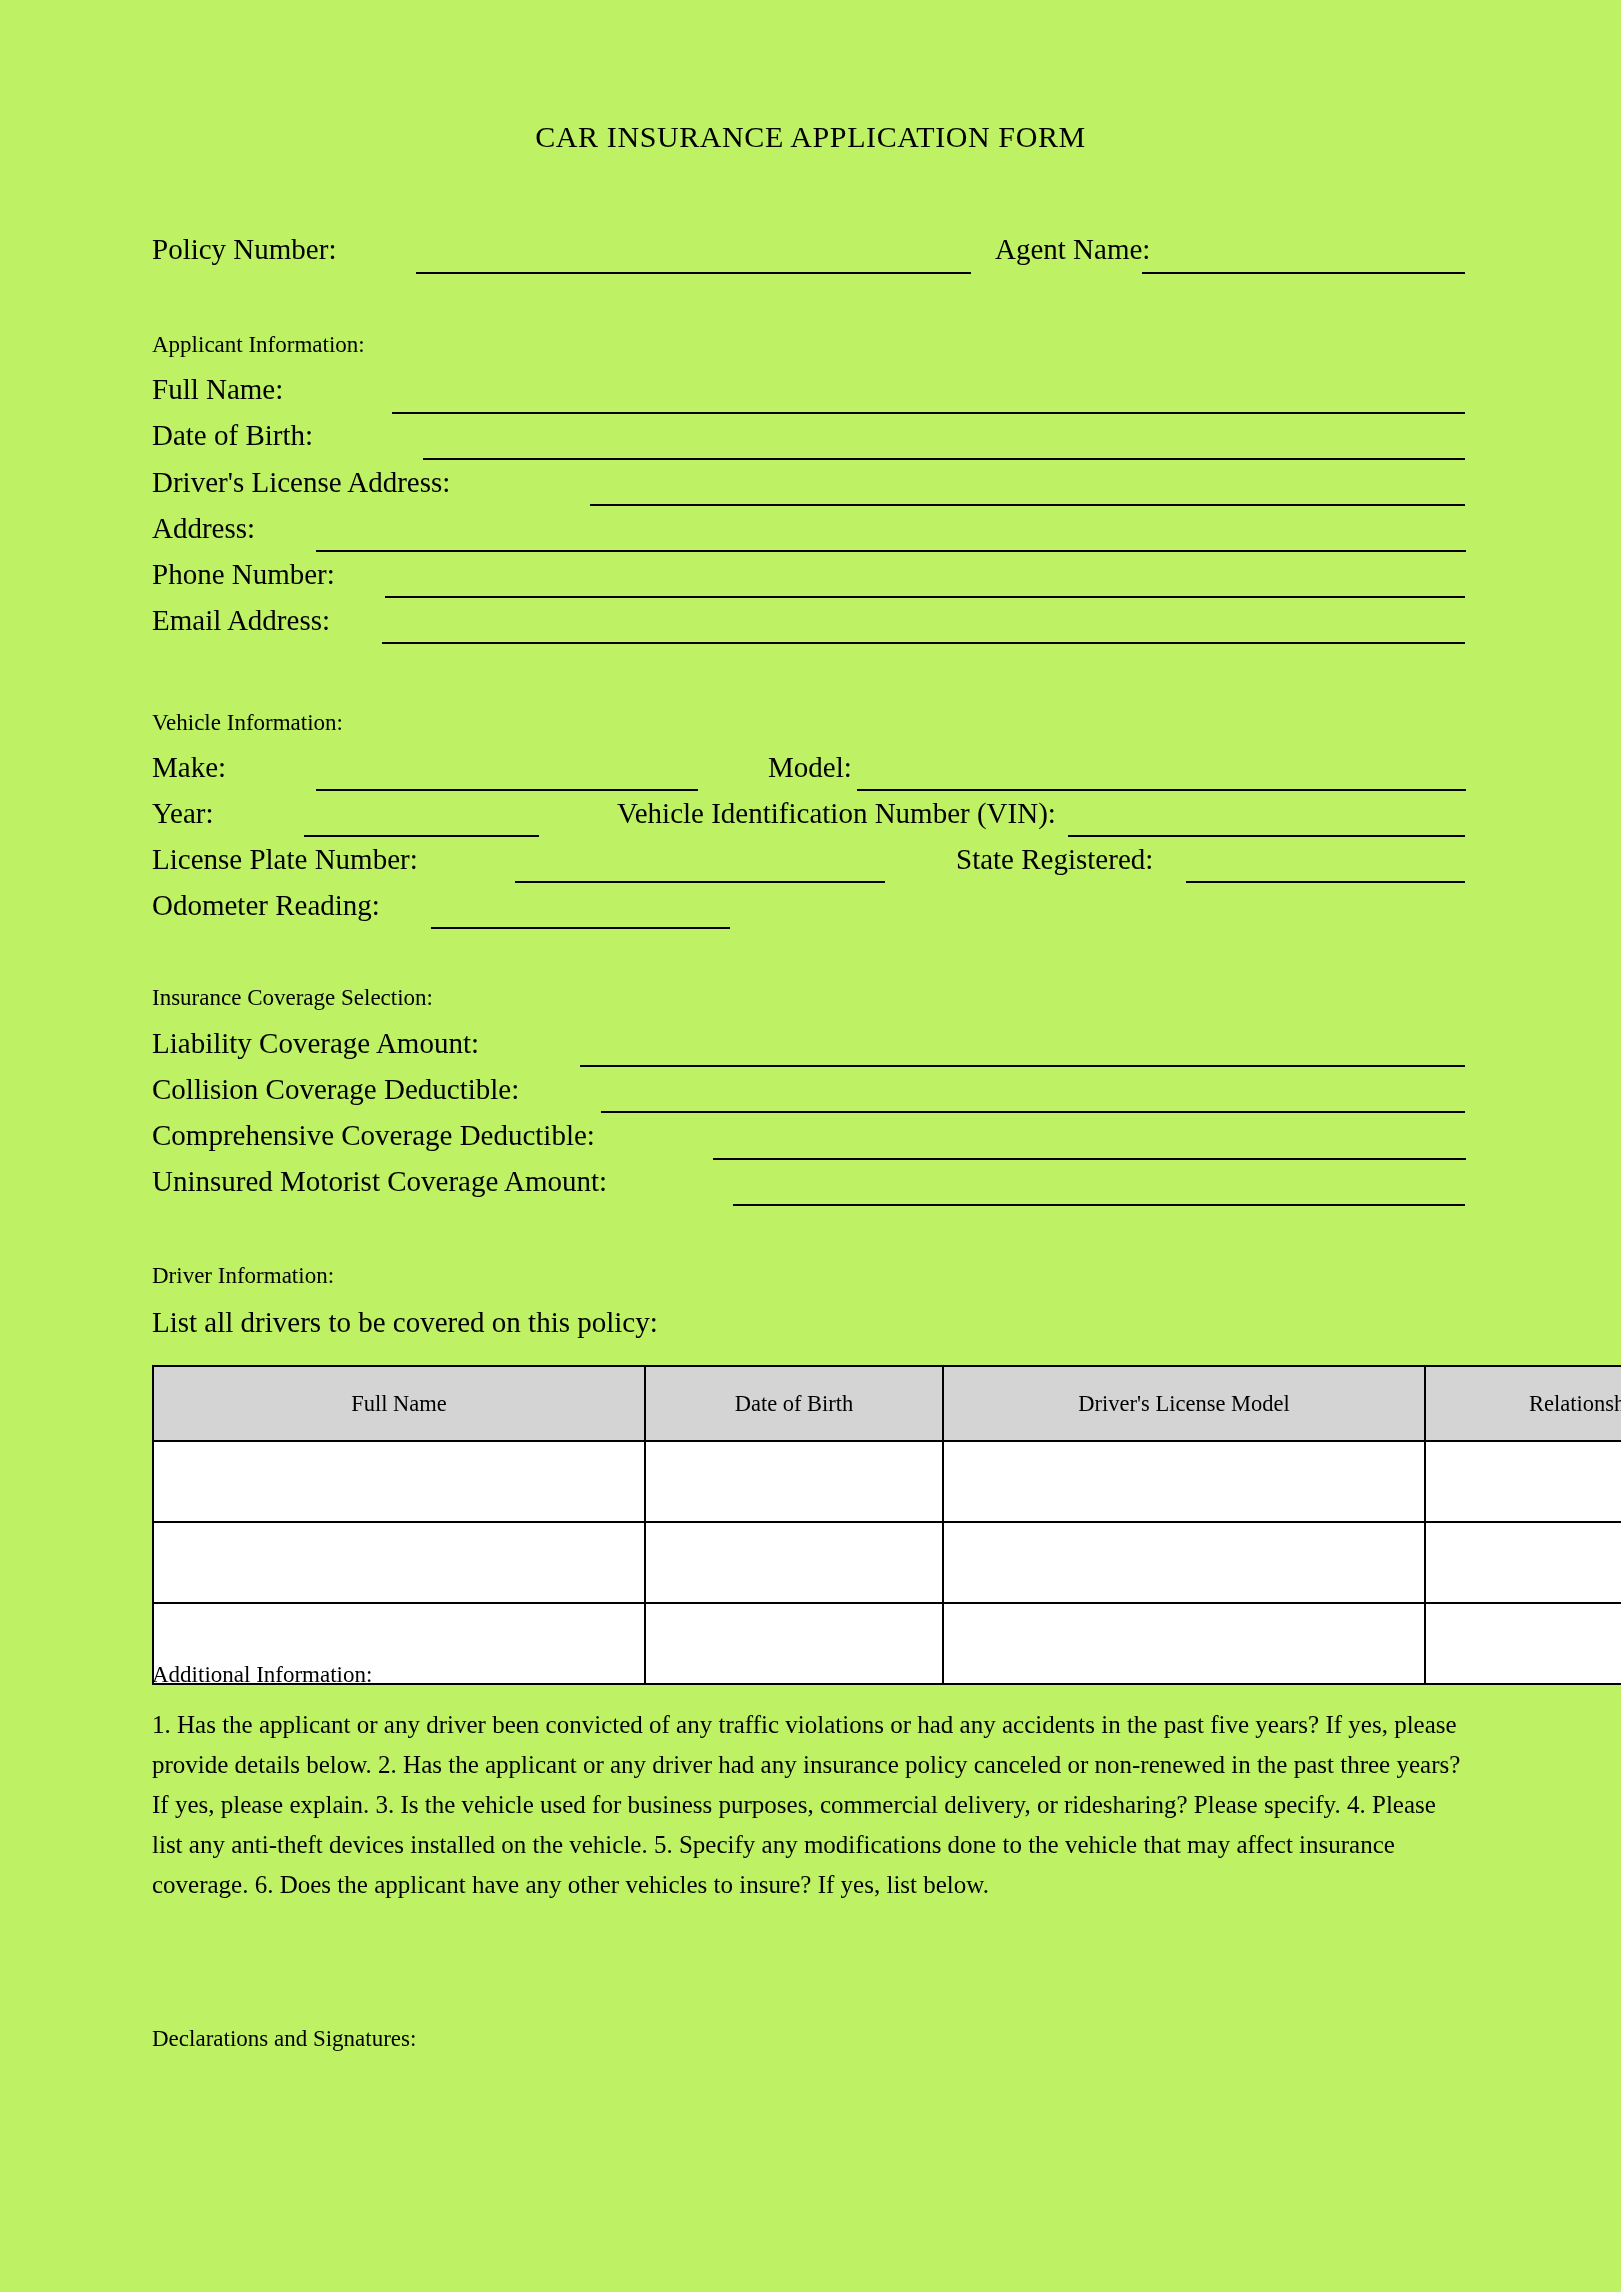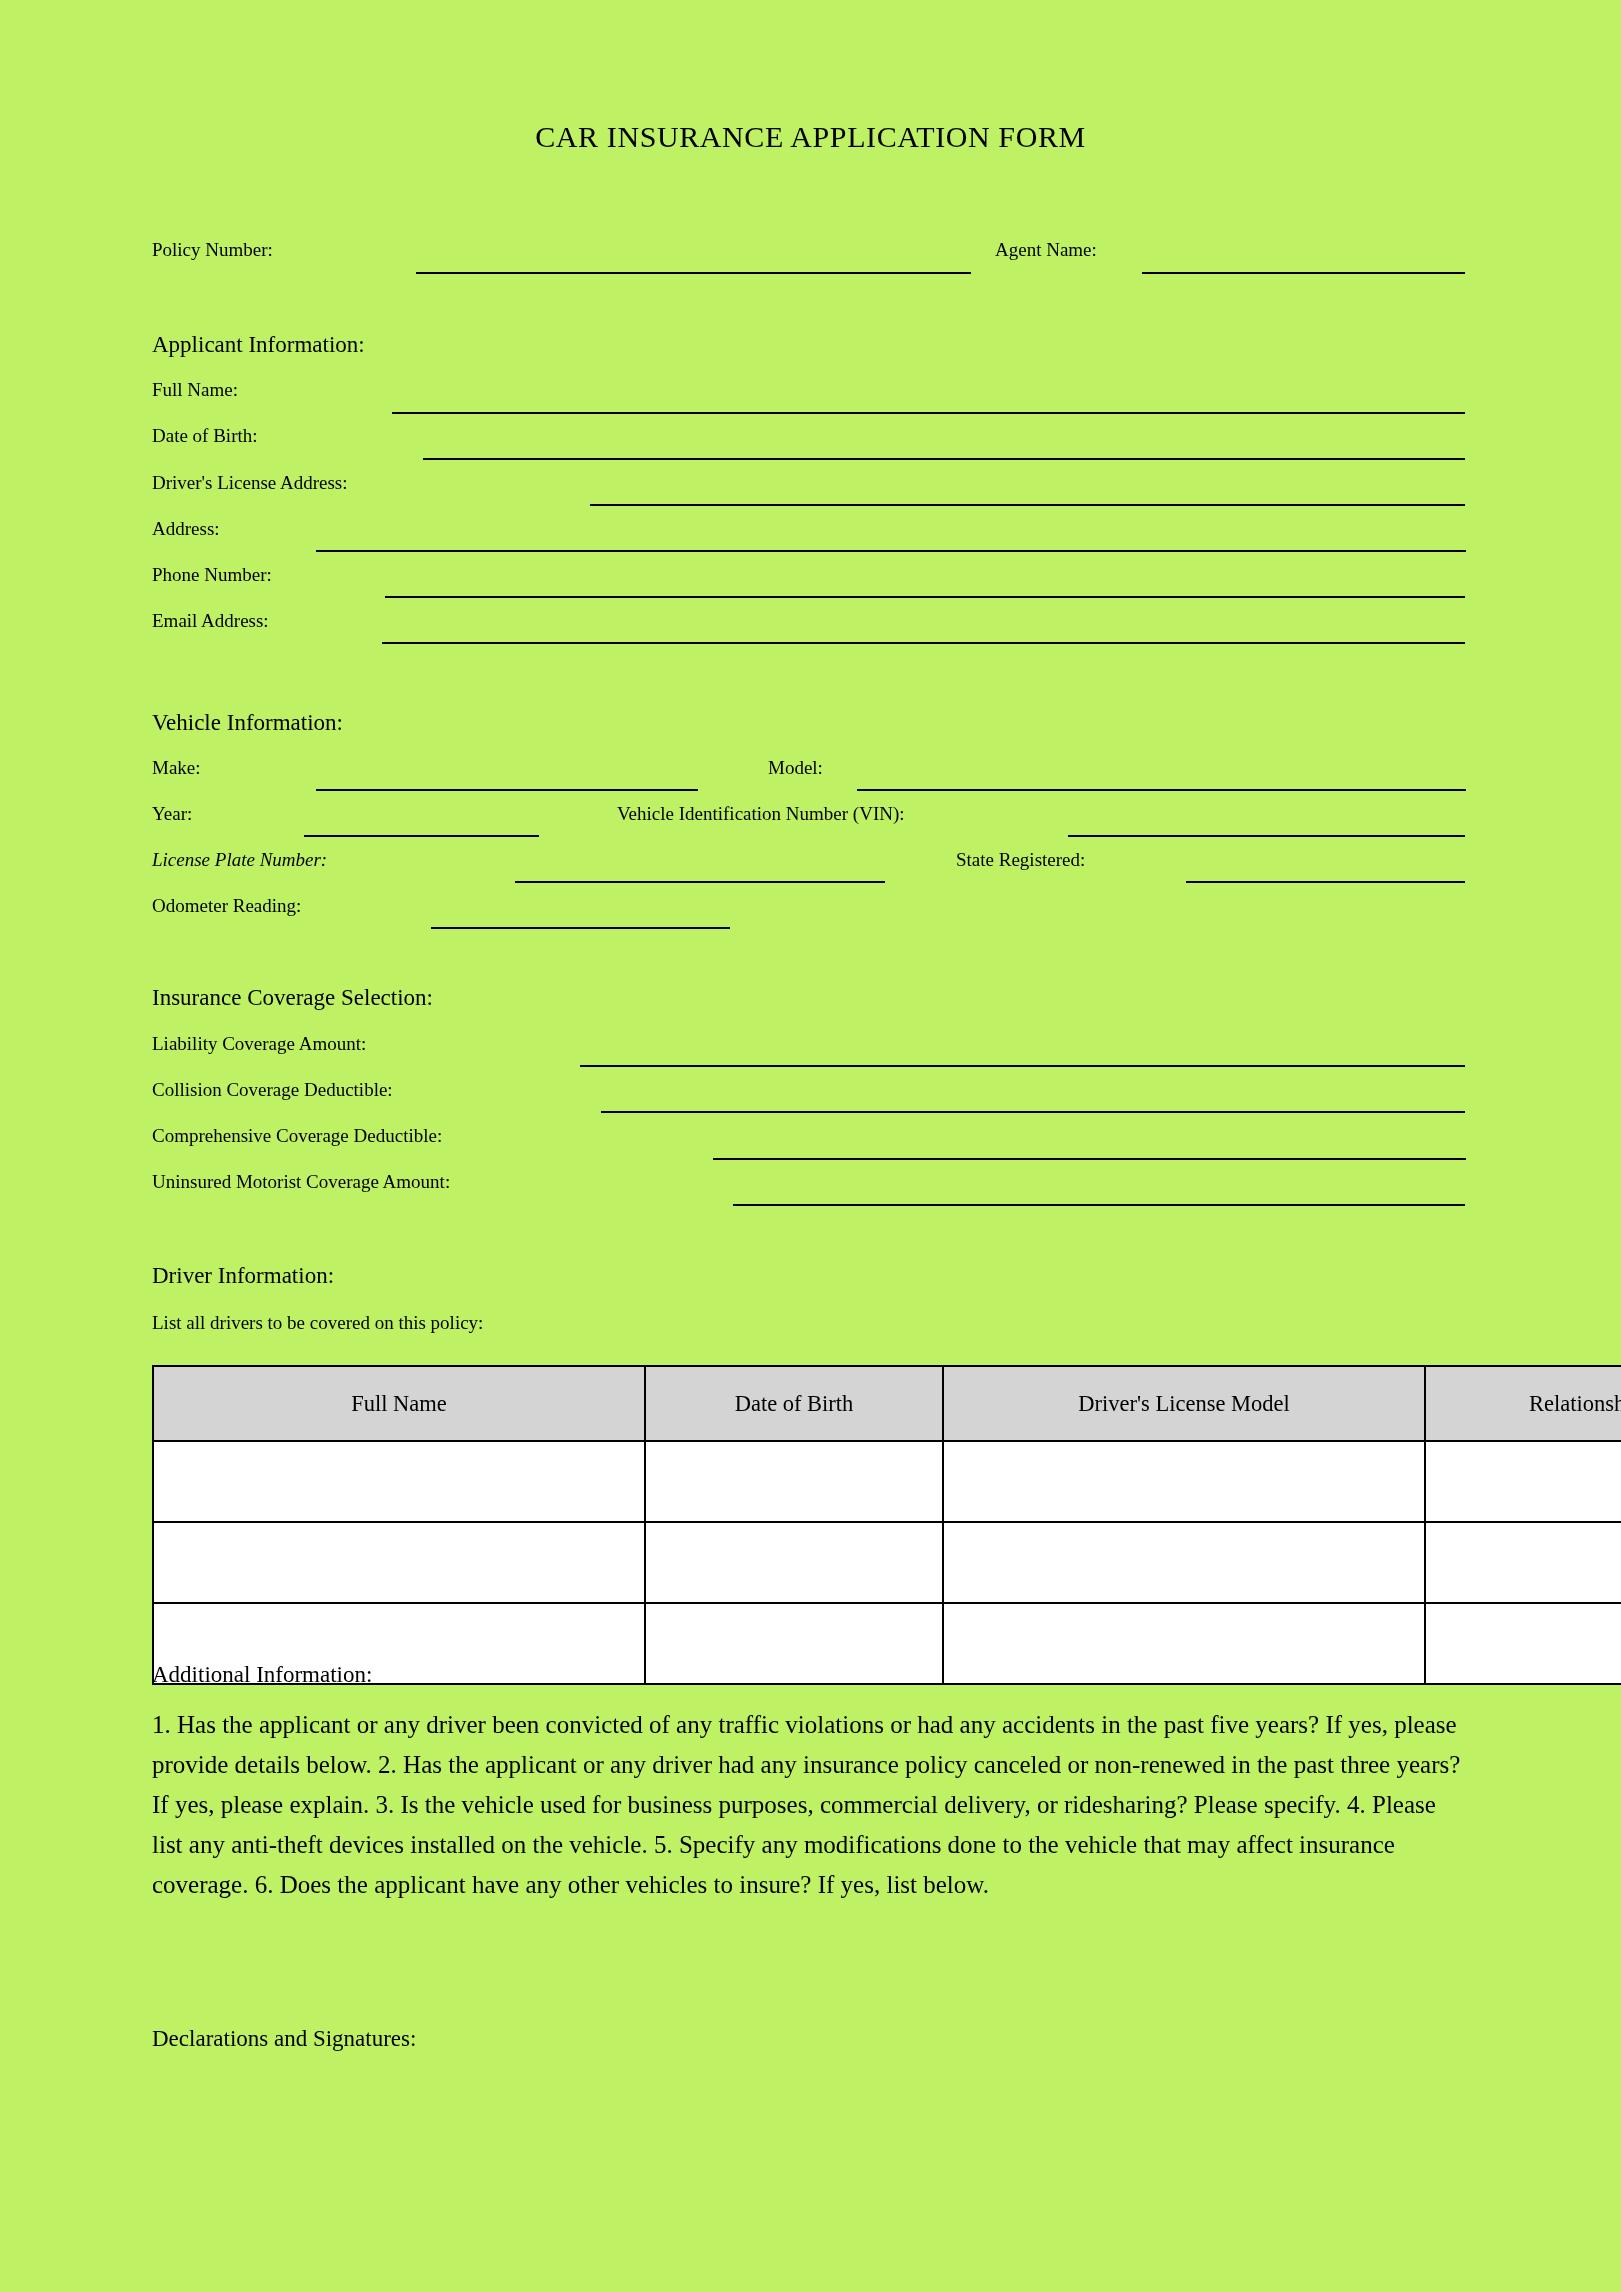--- a/index.html
+++ b/index.html
@@ -33,21 +33,21 @@
     width: 1621px;
     text-align: center;
     font-size: 30px;
     letter-spacing: 0.6px;
     white-space: nowrap;
   }
 
   
   .lbl {
     position: absolute;
-    font-size: 19px;
+    font-size: 29px;
     line-height: 29px;
     white-space: nowrap;
   }
   .section-head {
     position: absolute;
     font-size: 23px;
     line-height: 29px;
     white-space: nowrap;
   }
 
@@ -148,21 +148,21 @@
 
   <div class="lbl" style="left:768px; top:753px;">Model:</div>
   <div class="rule" style="left:857px; top:789px; width:609px;"></div>
 
   <div class="lbl" style="left:152px; top:799px;">Year:</div>
   <div class="rule" style="left:304px; top:835px; width:235px;"></div>
 
   <div class="lbl" style="left:617px; top:799px;">Vehicle Identification Number (VIN):</div>
   <div class="rule" style="left:1068px; top:835px; width:397px;"></div>
 
-  <div class="lbl" style="left:152px; top:845px;font-style:italic;">License Plate Number:</div>
+  <div class="lbl" style="left:152px; top:845px;">License Plate Number:</div>
   <div class="rule" style="left:515px; top:881px; width:370px;"></div>
 
   <div class="lbl" style="left:956px; top:845px;">State Registered:</div>
   <div class="rule" style="left:1186px; top:881px; width:279px;"></div>
 
   <div class="lbl" style="left:152px; top:891px;">Odometer Reading:</div>
   <div class="rule" style="left:431px; top:927px; width:299px;"></div>
 
   <div class="section-head" style="left:152px; top:983px;">Insurance Coverage Selection:</div>
 

